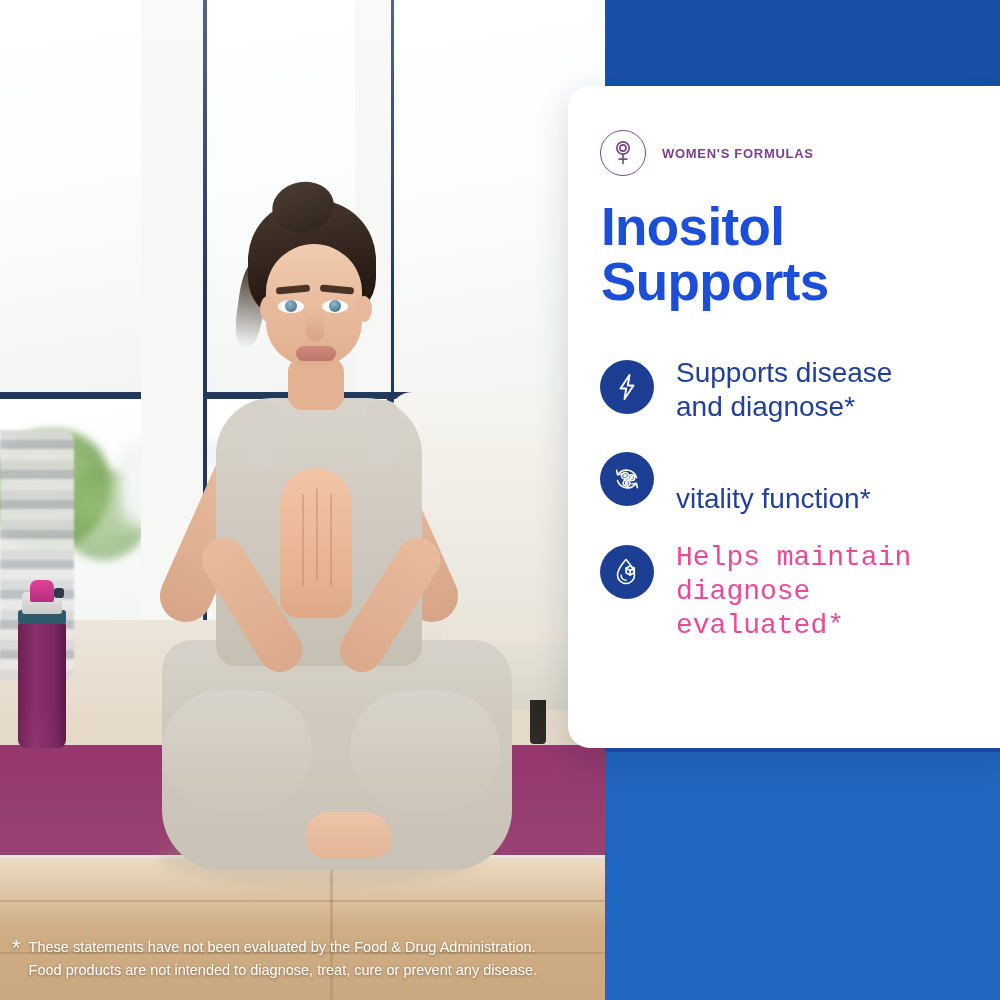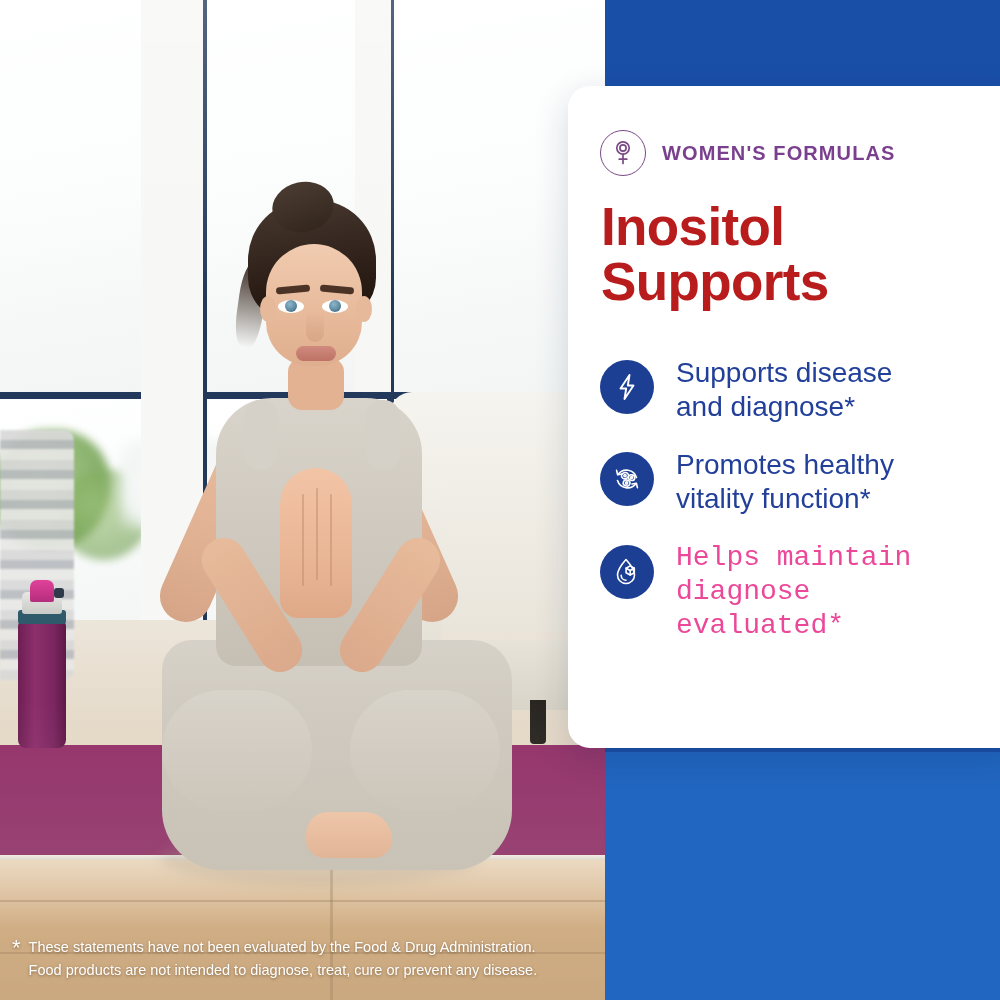--- a/index.html
+++ b/index.html
@@ -130,21 +130,21 @@
   .blue-strip-bottom{position:absolute;left:605px;top:752px;width:395px;height:248px;}
 
   
   .card{position:absolute;left:568px;top:86px;width:452px;height:662px;
         background:#ffffff;border-radius:22px;
         box-shadow:0 10px 34px rgba(10,30,70,.16);}
 
   .badge{position:absolute;left:600px;top:130px;display:flex;align-items:center;gap:16px;}
   .badge-ring{width:44px;height:44px;border-radius:50%;border:1.6px solid #7a4a86;
               display:flex;align-items:center;justify-content:center;}
-  .badge-text{font-size:20px;font-weight:bold;letter-spacing:.055em;color:#7a3f8f;
+  .badge-text{font-size:13px;font-weight:bold;letter-spacing:.055em;color:#7a3f8f;
               font-family:"Liberation Sans", sans-serif;}
 
   .title{position:absolute;left:601px;top:200px;width:400px;
          font-size:53px;line-height:1.03;font-weight:bold;color:#1c3f94;
          letter-spacing:-0.012em;}
 
   .benefits{position:absolute;left:600px;top:356px;width:400px;}
   .benefit{display:flex;align-items:flex-start;gap:22px;margin-bottom:24px;}
   .benefit-icon{flex:0 0 auto;width:54px;height:54px;border-radius:50%;background:#1c3f94;
                 display:flex;align-items:center;justify-content:center;margin-top:4px;}
@@ -256,21 +256,21 @@
       <svg width="24" height="28" viewBox="0 0 24 28" fill="none" stroke="#7a4a86" stroke-width="1.7" stroke-linecap="round">
         <circle cx="12" cy="9" r="6.2"></circle>
         <circle cx="12" cy="9" r="3.1"></circle>
         <line x1="12" y1="15.2" x2="12" y2="24.5"></line>
         <line x1="8.2" y1="20.2" x2="15.8" y2="20.2"></line>
       </svg>
     </span>
     <span class="badge-text" style="color: rgb(122, 63, 143);">WOMEN'S FORMULAS</span>
   </div>
 
-  <div class="title" style="color: #b91c1c;">
+  <div class="title" style="color: #1d4ed8;">
     <div>Inositol</div>
     <div>Supports</div>
   </div>
 
   <div class="benefits">
 
     <div class="benefit">
       <span class="benefit-icon" style="background: rgb(28, 63, 148);">
         <svg width="28" height="30" viewBox="0 0 28 30" fill="none" stroke="#ffffff" stroke-width="1.9" stroke-linejoin="round" stroke-linecap="round">
           <path d="M16.5 3 L7.5 16.5 L13.2 16.5 L11.5 27 L20.5 13.5 L14.8 13.5 Z"></path>
@@ -291,21 +291,21 @@
           <polyline points="26.4,24.6 25.4,20.2 21,21"></polyline>
           <ellipse cx="14" cy="12.6" rx="3.5" ry="3.1" transform="rotate(-18 14 12.6)"></ellipse>
           <circle cx="14" cy="12.6" r="1.1"></circle>
           <ellipse cx="20.6" cy="14.6" rx="3.2" ry="2.8" transform="rotate(12 20.6 14.6)"></ellipse>
           <circle cx="20.6" cy="14.6" r="1"></circle>
           <ellipse cx="15.6" cy="20" rx="3.4" ry="3" transform="rotate(22 15.6 20)"></ellipse>
           <circle cx="15.6" cy="20" r="1.1"></circle>
         </svg>
       </span>
       <span class="benefit-text" style="color: rgb(34, 64, 154);">
-        <span>Promotes healthy</span><br>
+        <br>
         <span>vitality function*</span>
       </span>
     </div>
 
     <div class="benefit">
       <span class="benefit-icon" style="background: rgb(28, 63, 148);">
         <svg width="30" height="32" viewBox="0 0 30 32" fill="none" stroke="#ffffff" stroke-width="1.6" stroke-linecap="round" stroke-linejoin="round">
           <path d="M14 3.5 C14 3.5 5.5 13 5.5 19 A8.5 8.5 0 0 0 22.5 19 C22.5 13 14 3.5 14 3.5 Z"></path>
           <path d="M9.2 19.4 A4.9 4.9 0 0 0 14 24.2"></path>
           <g transform="translate(18.2,14.3)">

